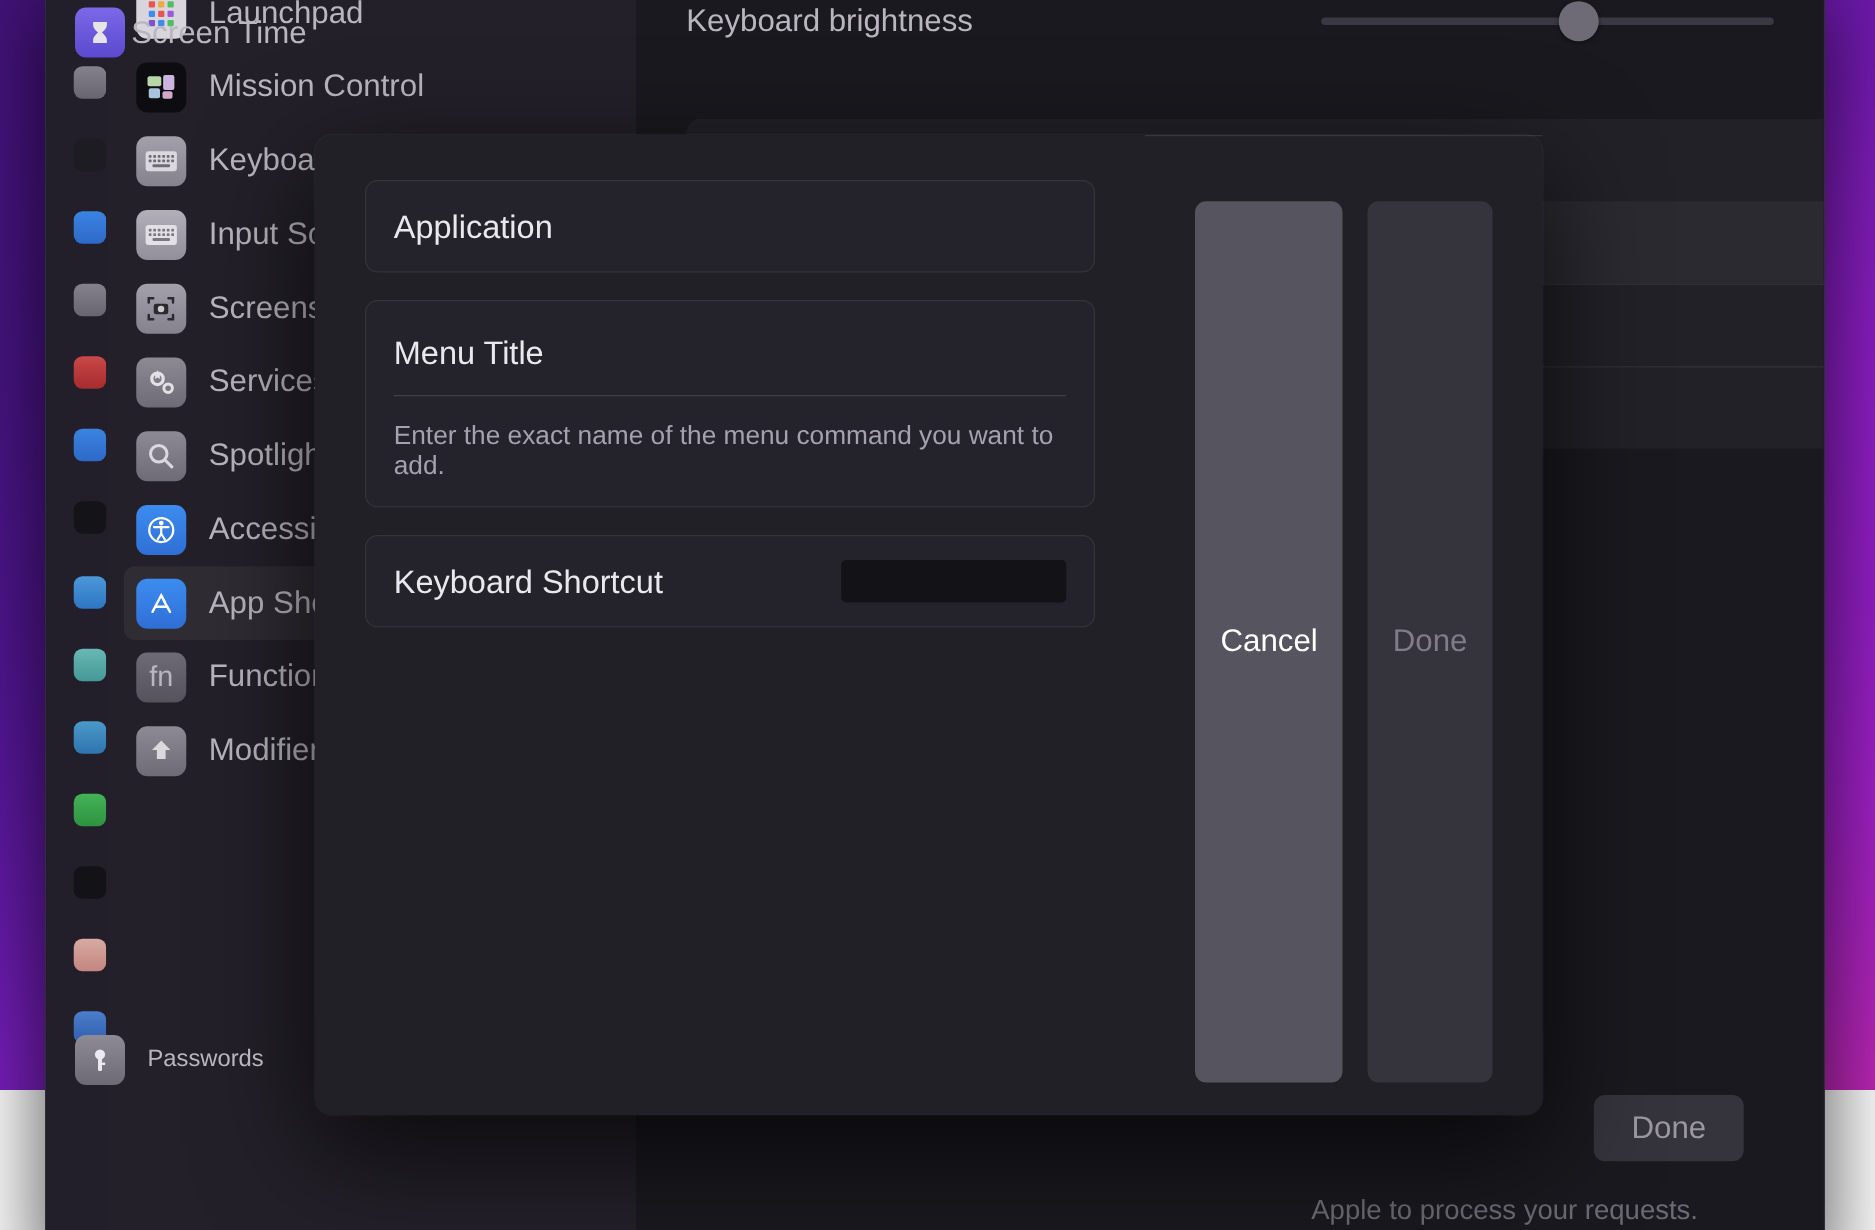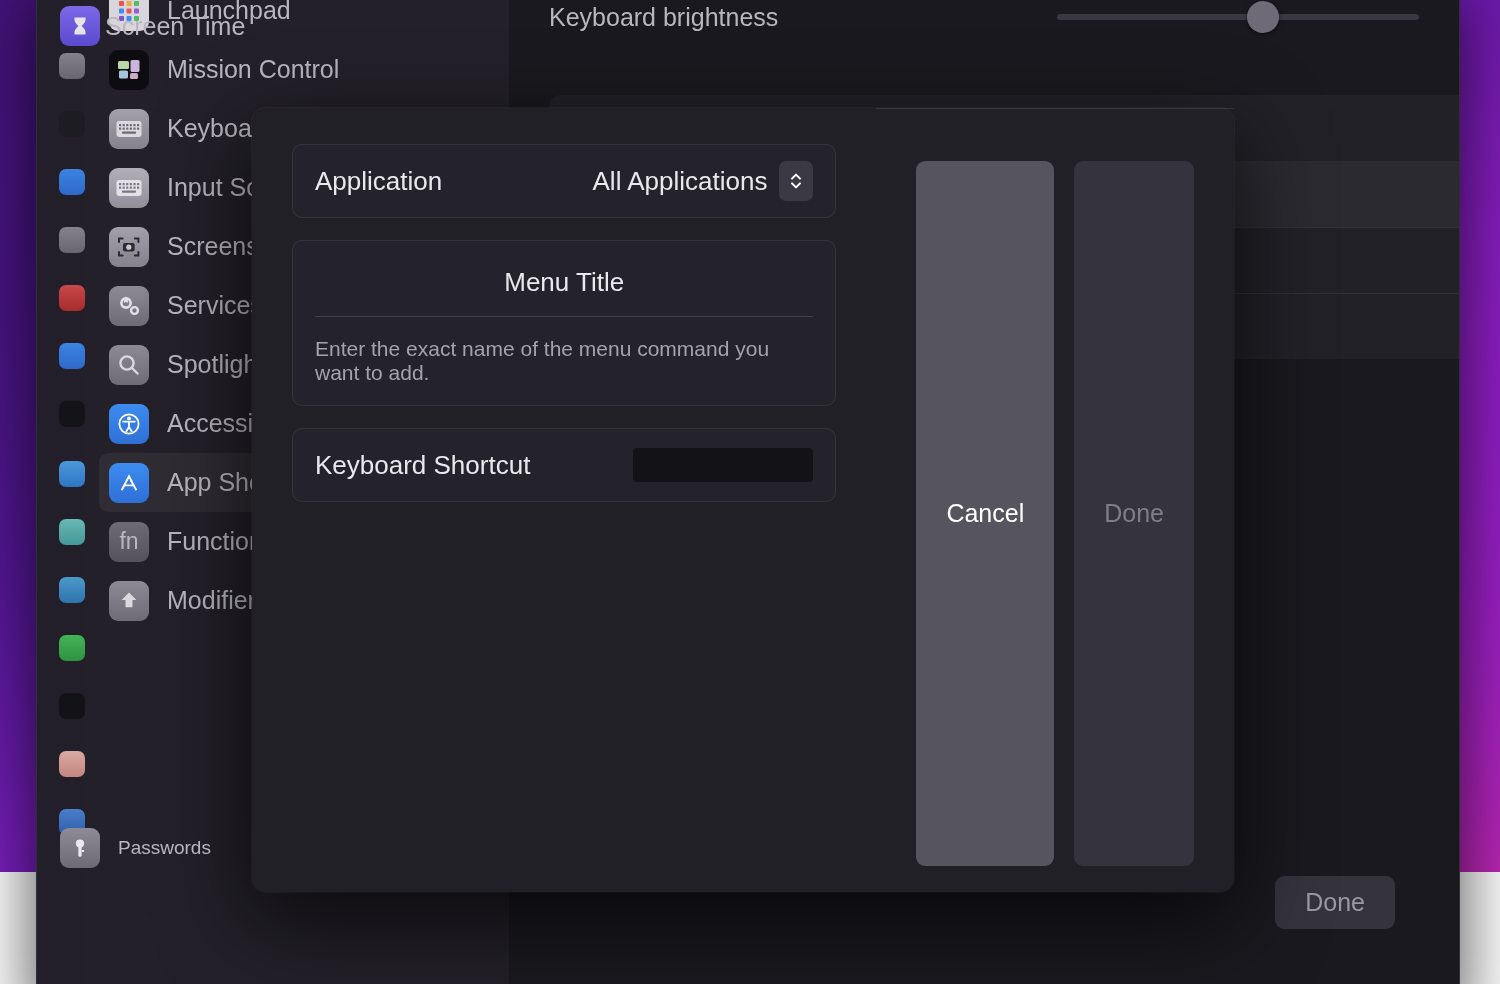--- a/index.html
+++ b/index.html
@@ -206,21 +206,20 @@
   #menu-title-input {
     width: 100%;
     background: transparent;
     border: none;
     outline: none;
     font-family: "Liberation Sans", sans-serif;
     font-size: 26px;
     color: #e9e8ec;
     padding: 0 0 18px 0;
     border-bottom: 1px solid rgba(255,255,255,.13);
-    text-align: center;
   }
   #menu-title-input::placeholder { color: #e9e8ec; }
   #menu-title-help {
     font-size: 21px;
     color: #a5a2ad;
     padding: 20px 22px 4px 22px;
   }
 
   
   #shortcut-field {
@@ -229,21 +228,21 @@
     border-radius: 4px;
   }
 
   
   #sheet-footer {
     border-top: 1px solid rgba(255,255,255,.10);
     padding: 24px 40px 26px 40px;
     display: flex; justify-content: flex-end; gap: 20px;
   }
   .btn {
-    padding: 12px 30px;
+    padding: 12px 20px;
     border-radius: 9px;
     font-size: 25px;
     font-family: "Liberation Sans", sans-serif;
     border: none;
     cursor: default;
     margin-top: 28px;
   }
   #cancel-btn { background: #56545e; color: #ffffff; }
   #done-btn   { background: #35333c; color: #807d88; }
 
@@ -466,20 +465,21 @@
         <div class="bg-line">
           
         </div>
         <div class="bg-line alt"></div>
         <div class="bg-line sep">
           
         </div>
         <div class="bg-line sep"></div>
       </div>
 
+      <div id="bg-note">Apple to process your requests.</div>
       <div id="bg-done">Done</div>
     </div>
   </div>
 
   <div id="screen-time-row">
     <span id="st-ico">
       <svg width="22" height="22" viewBox="0 0 22 22" fill="#e6e4ea">
         <path d="M5.5 2.6h11v2.1c0 2.9-2.3 4.6-3.9 6.3 1.6 1.7 3.9 3.4 3.9 6.3v2.1h-11v-2.1c0-2.9 2.3-4.6 3.9-6.3C7.8 9.3 5.5 7.6 5.5 4.7z"></path>
       </svg>
     </span>
@@ -497,29 +497,20 @@
     <span id="pw-label">Passwords</span>
   </div>
 
   <div id="sheet">
     <div id="sheet-body">
 
       <div class="card">
         <div class="card-row">
           <span class="card-label">Application</span>
           <span class="spacer"></span>
-          <span id="app-popup">
-            <span id="app-popup-value">All Applications</span>
-            <span id="chevrons">
-              <svg width="16" height="22" viewBox="0 0 16 22" fill="none" stroke="#ffffff" stroke-width="2" stroke-linecap="round" stroke-linejoin="round">
-                <polyline points="4,8.6 8,4.6 12,8.6"></polyline>
-                <polyline points="4,13.4 8,17.4 12,13.4"></polyline>
-              </svg>
-            </span>
-          </span>
         </div>
       </div>
 
       <div class="card" id="menu-title-card">
         <div id="menu-title-row">
           <input id="menu-title-input" type="text" placeholder="Menu Title" style="">
         </div>
         <div id="menu-title-help">Enter the exact name of the menu command you want to add.</div>
       </div>
 

